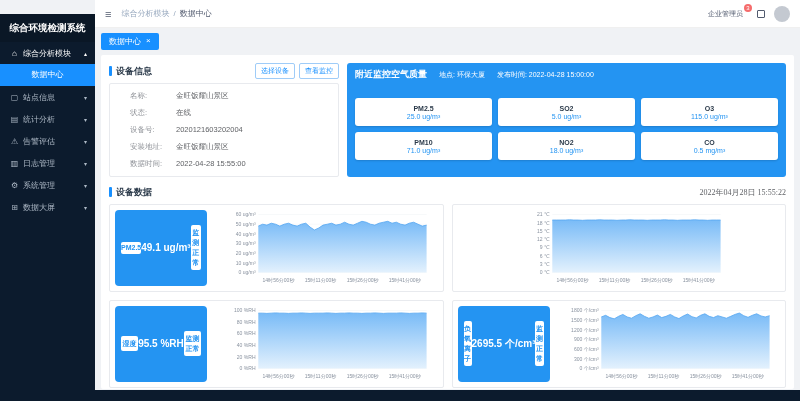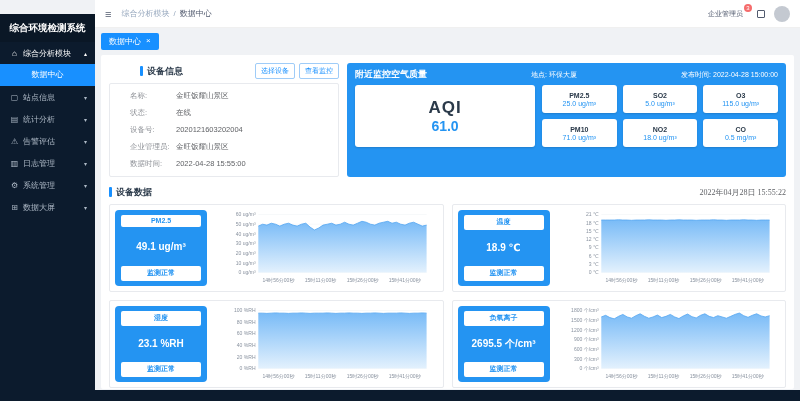--- a/index.html
+++ b/index.html
@@ -31,50 +31,50 @@
   .tabstrip { height:26px; display:flex; align-items:center; padding:0 6px; }
   .tab { background:#1890ff; color:#fff; font-size:8px; padding:3px 8px; border-radius:2px; display:flex; gap:5px; align-items:center; cursor:pointer; }
   .tab-close { font-size:8px; line-height:8px; cursor:pointer; }
 
   .panel { margin:1px 6px 0 6px; background:#fff; border-radius:2px; padding:8px; height:334px; }
 
   .row1 { display:flex; gap:8px; }
 
   
   .info-card { width:230px; }
-  .card-head { display:flex; align-items:center; margin-bottom:4px;margin-left:31px; }
+  .card-head { display:flex; align-items:center; margin-bottom:4px; }
   .accent { width:3px; height:10px; background:#1890ff; margin-right:4px; border-radius:1px; }
   .card-title { font-size:9px; font-weight:bold; color:#2b3a4a; }
   .head-btns { margin-left:auto; display:flex; }
   .btn-outline { font-size:7px; color:#1890ff; border:1px solid #9fccf8; background:#fff; border-radius:2px; padding:2px 5px; margin-left:4px; cursor:pointer; white-space:nowrap; }
   .info-box { border:1px solid #e8eaee; border-radius:2px; padding:4px 20px; }
   .info-row { display:flex; font-size:7.5px; padding:3.4px 0; }
   .info-label { width:46px; color:#909399; }
   .info-value { color:#606266; }
 
   
   .aqi-panel { flex:1; background:#2494f2; border-radius:3px; color:#fff; padding:5px 8px; }
-  .aqi-head { display:flex; align-items:center; gap:12px; margin-bottom:4px;justify-content:space-between; }
+  .aqi-head { display:flex; align-items:center; gap:12px; margin-bottom:17px; }
   .aqi-title { font-size:9px; font-weight:bold; }
   .aqi-meta { font-size:7px; }
   .aqi-body { display:flex; gap:7px; }
   .aqi-big { background:#fff; border-radius:3px; width:180px; height:62px; display:flex; flex-direction:column; align-items:center; justify-content:center; box-shadow:0 1px 2px rgba(0,0,0,.15); }
   .aqi-label { font-size:17px; font-weight:bold; color:#2b3a4a; letter-spacing:1px; }
   .aqi-value { font-size:14px; font-weight:bold; color:#2494f2; }
   .metrics { flex:1; display:grid; grid-template-columns:repeat(3,1fr); grid-auto-rows:28px; gap:6px; }
   .metric { background:#fff; border-radius:3px; display:flex; flex-direction:column; align-items:center; justify-content:center; box-shadow:0 1px 2px rgba(0,0,0,.15); }
   .metric-label { font-size:7px; font-weight:bold; color:#2b3a4a; }
   .metric-value { font-size:7px; color:#2494f2; margin-top:1px; }
 
   
   .section-head { display:flex; align-items:center; margin:9px 0 5px;font-family:Liberation Serif, serif; }
   .section-time { margin-left:auto; font-size:8px; color:#606266; }
   .charts { display:grid; grid-template-columns:1fr 1fr; gap:8px; }
   .chart-card { border:1px solid #e8eaee; border-radius:2px; padding:5px; display:flex; gap:6px; height:88px; }
-  .chart-left { width:92px; background:#2494f2; border-radius:4px; padding:5px 6px; display:flex; flex-direction:column; align-items:center; justify-content:space-between; }
+  .chart-left { width:92px; background:#2494f2; border-radius:4px; padding:5px 6px; display:flex; align-items:center; justify-content:space-between; }
   .chip { background:#fff; color:#2494f2; font-size:7px; font-weight:bold; width:100%; text-align:center; border-radius:2px; padding:2.5px 0; cursor:pointer; }
   .chart-value { color:#fff; font-size:10px; font-weight:bold; white-space:nowrap; }
   .chart-svg { flex:1; height:100%; }
 
   #footer { position:absolute; left:0; bottom:0; width:800px; height:11px; background:#0c1b2d; z-index:3; }
 </style>
 </head>
 <body>
 
 <div id="app">
@@ -161,41 +161,37 @@
             </div>
             <div class="info-row">
               <span class="info-label">状态:</span>
               <span class="info-value">在线</span>
             </div>
             <div class="info-row">
               <span class="info-label">设备号:</span>
               <span class="info-value">2020121603202004</span>
             </div>
             <div class="info-row">
-              <span class="info-label">企业管理员:</span>
+              <span class="info-label">安装地址:</span>
               <span class="info-value">金旺饭耀山景区</span>
             </div>
             <div class="info-row">
               <span class="info-label">数据时间:</span>
               <span class="info-value">2022-04-28 15:55:00</span>
             </div>
           </div>
         </div>
 
         <div class="aqi-panel">
           <div class="aqi-head">
             <span class="aqi-title">附近监控空气质量</span>
             <span class="aqi-meta">地点: 环保大厦</span>
             <span class="aqi-meta">发布时间: 2022-04-28 15:00:00</span>
           </div>
           <div class="aqi-body">
-            <div class="aqi-big">
-              <span class="aqi-label">AQI</span>
-              <span class="aqi-value">61.0</span>
-            </div>
             <div class="metrics">
               <div class="metric">
                 <span class="metric-label">PM2.5</span>
                 <span class="metric-value">25.0 ug/m³</span>
               </div>
               <div class="metric">
                 <span class="metric-label">SO2</span>
                 <span class="metric-value">5.0 ug/m³</span>
               </div>
               <div class="metric">
@@ -255,25 +251,20 @@
               <text x="39" y="7" text-anchor="end" font-size="5.6" fill="#8a93a0">60 ug/m³</text>
               <polygon points="42,69 42.0,17.8 46.8,15.7 51.5,16.7 56.3,14.6 61.1,15.7 65.8,17.8 70.6,15.7 75.4,14.6 80.2,16.7 84.9,17.8 89.7,15.7 94.5,14.6 99.2,18.9 104.0,22.1 108.8,19.9 113.5,16.7 118.3,15.7 123.1,14.6 127.8,16.7 132.6,15.7 137.4,13.5 142.2,15.7 146.9,16.7 151.7,14.6 156.5,12.5 161.2,13.5 166.0,15.7 170.8,16.7 175.5,14.6 180.3,13.5 185.1,12.5 189.8,14.6 194.6,13.5 199.4,15.7 204.2,16.7 208.9,14.6 213.7,13.5 218.5,15.7 223.2,17.8 228.0,16.7 228,69" fill="url(#g0)"></polygon>
               <polyline points="42.0,17.8 46.8,15.7 51.5,16.7 56.3,14.6 61.1,15.7 65.8,17.8 70.6,15.7 75.4,14.6 80.2,16.7 84.9,17.8 89.7,15.7 94.5,14.6 99.2,18.9 104.0,22.1 108.8,19.9 113.5,16.7 118.3,15.7 123.1,14.6 127.8,16.7 132.6,15.7 137.4,13.5 142.2,15.7 146.9,16.7 151.7,14.6 156.5,12.5 161.2,13.5 166.0,15.7 170.8,16.7 175.5,14.6 180.3,13.5 185.1,12.5 189.8,14.6 194.6,13.5 199.4,15.7 204.2,16.7 208.9,14.6 213.7,13.5 218.5,15.7 223.2,17.8 228.0,16.7" fill="none" stroke="#56a8f1" stroke-width="0.9"></polyline>
               <text x="64.32" y="80" text-anchor="middle" font-size="5.6" fill="#8a93a0">14时56分00秒</text>
               <text x="110.82" y="80" text-anchor="middle" font-size="5.6" fill="#8a93a0">15时11分00秒</text>
               <text x="157.32" y="80" text-anchor="middle" font-size="5.6" fill="#8a93a0">15时26分00秒</text>
               <text x="203.82" y="80" text-anchor="middle" font-size="5.6" fill="#8a93a0">15时41分00秒</text>
             </svg>
         </div>
         <div class="chart-card">
-          <div class="chart-left">
-            <span class="chip">温度</span>
-            <span class="chart-value">18.9 ℃</span>
-            <span class="chip">监测正常</span>
-          </div>
           <svg class="chart-svg" viewBox="0 0 232 84">
               <defs>
                 <linearGradient id="g1" x1="0" y1="0" x2="0" y2="1">
                   <stop offset="0" stop-color="#79bbf7"></stop>
                   <stop offset="1" stop-color="#e3f1fd"></stop>
                 </linearGradient>
               </defs>
               <line x1="42" x2="228" y1="69" y2="69" stroke="#f1f3f6" stroke-width="0.6"></line>
               <text x="39" y="71" text-anchor="end" font-size="5.6" fill="#8a93a0">0 ℃</text>
               <line x1="42" x2="228" y1="59.85714285714286" y2="59.85714285714286" stroke="#f1f3f6" stroke-width="0.6"></line>
@@ -294,21 +285,21 @@
               <polyline points="42.0,11.1 46.8,11.1 51.5,11.1 56.3,11.1 61.1,10.8 65.8,11.1 70.6,11.1 75.4,11.4 80.2,11.1 84.9,11.1 89.7,11.1 94.5,10.8 99.2,11.1 104.0,11.1 108.8,11.1 113.5,11.4 118.3,11.1 123.1,11.1 127.8,10.8 132.6,11.1 137.4,11.1 142.2,11.1 146.9,11.4 151.7,11.1 156.5,11.1 161.2,11.1 166.0,10.8 170.8,11.1 175.5,11.1 180.3,11.4 185.1,11.1 189.8,11.1 194.6,11.1 199.4,10.8 204.2,11.1 208.9,11.1 213.7,11.4 218.5,11.1 223.2,11.1 228.0,11.1" fill="none" stroke="#56a8f1" stroke-width="0.9"></polyline>
               <text x="64.32" y="80" text-anchor="middle" font-size="5.6" fill="#8a93a0">14时56分00秒</text>
               <text x="110.82" y="80" text-anchor="middle" font-size="5.6" fill="#8a93a0">15时11分00秒</text>
               <text x="157.32" y="80" text-anchor="middle" font-size="5.6" fill="#8a93a0">15时26分00秒</text>
               <text x="203.82" y="80" text-anchor="middle" font-size="5.6" fill="#8a93a0">15时41分00秒</text>
             </svg>
         </div>
         <div class="chart-card">
           <div class="chart-left">
             <span class="chip">湿度</span>
-            <span class="chart-value">23.1 %RH</span>
+            <span class="chart-value">95.5 %RH</span>
             <span class="chip">监测正常</span>
           </div>
           <svg class="chart-svg" viewBox="0 0 232 84">
               <defs>
                 <linearGradient id="g2" x1="0" y1="0" x2="0" y2="1">
                   <stop offset="0" stop-color="#79bbf7"></stop>
                   <stop offset="1" stop-color="#e3f1fd"></stop>
                 </linearGradient>
               </defs>
               <line x1="42" x2="228" y1="69" y2="69" stroke="#f1f3f6" stroke-width="0.6"></line>

